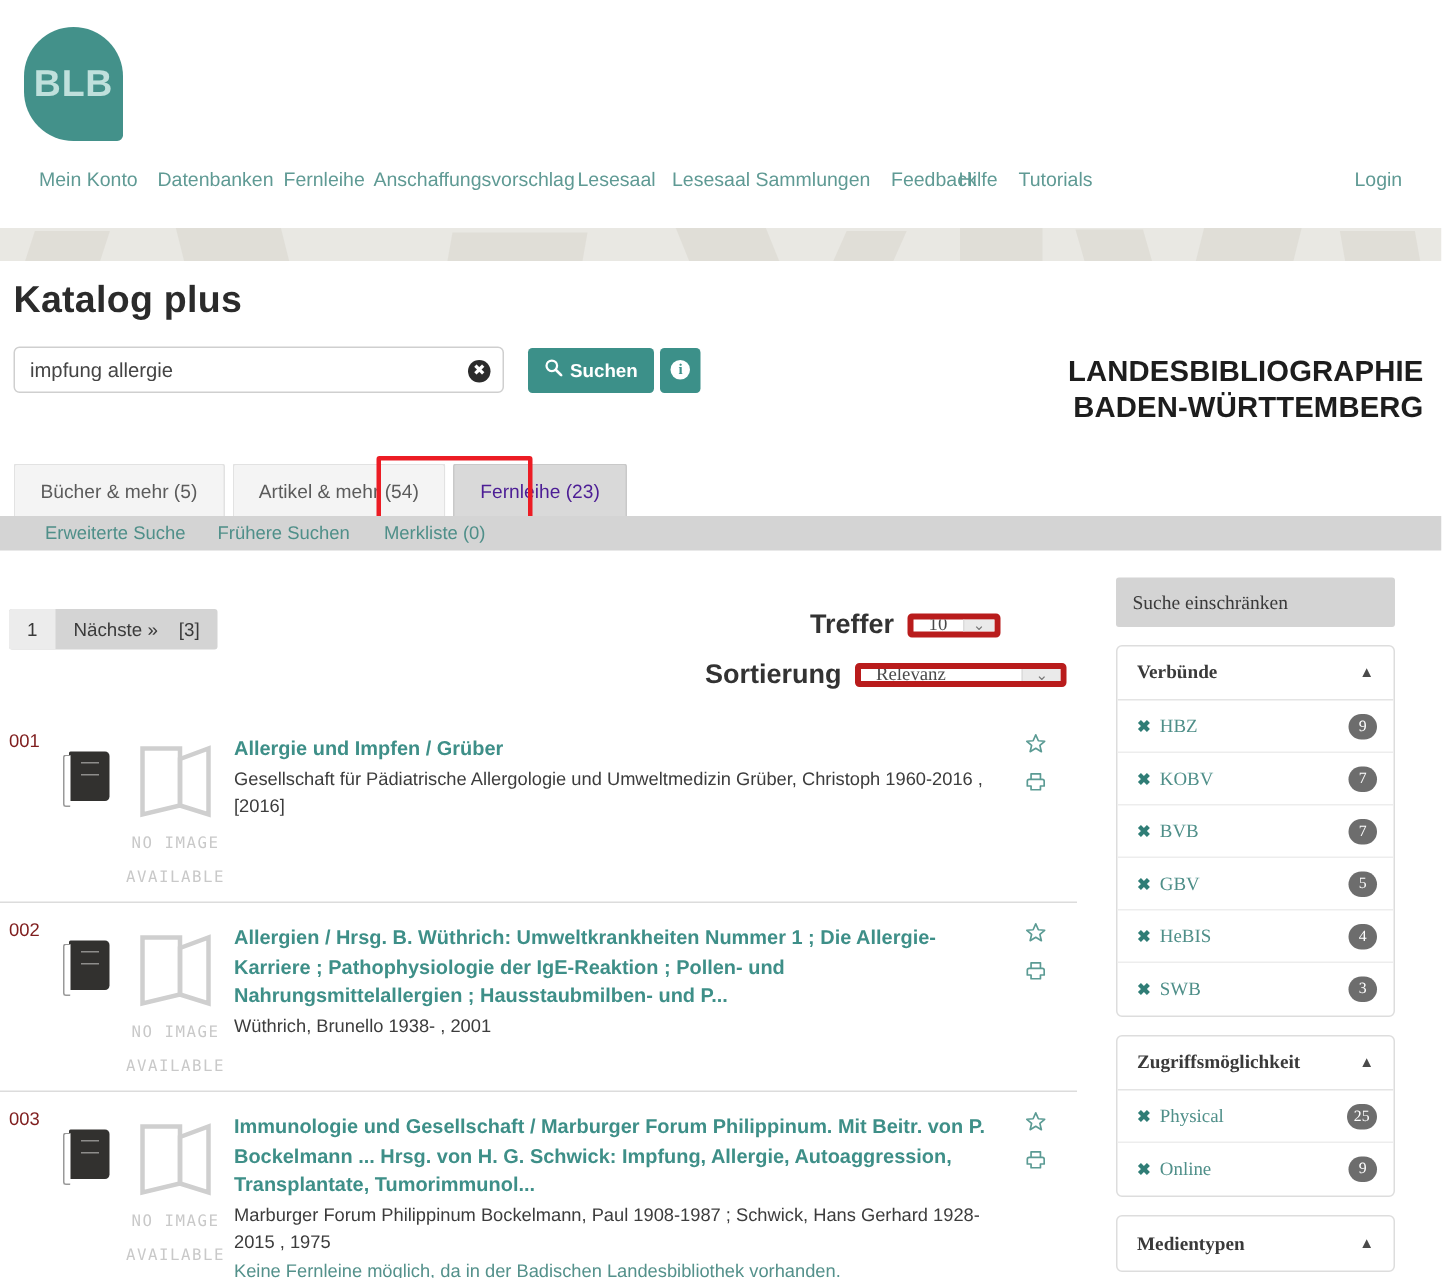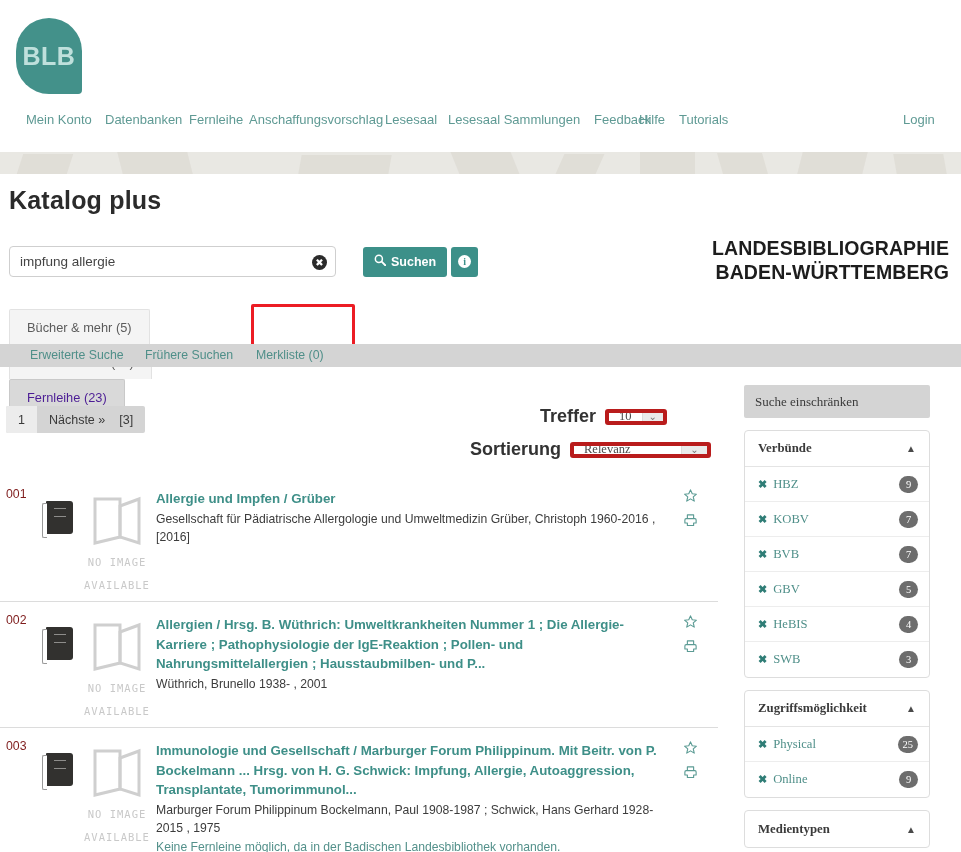--- a/index.html
+++ b/index.html
@@ -42,58 +42,58 @@
   }
   .banner-strip i {
     position: absolute; display:block; background: #dedcd5; opacity:.85;
   }
 
   
   .katalog-title {
     position: absolute; left: 9px; top: 186px;
     font-size: 25px; font-weight: bold; color: #2b2b2b; letter-spacing: .2px;
   }
-  .search-row { position: absolute; left: 9px; top: 246px; display: flex; align-items: center; border-radius: 10px; }
+  .search-row { position: absolute; left: 9px; top: 231px; display: flex; align-items: center; border-radius: 10px; }
   .search-box {
     position: relative; width: 327px; height: 31px;
     border: 1px solid #cfcfcf; border-radius: 4px; background: #fff;
   }
   .search-box input {
     width: 100%; height: 100%; border: 0; outline: 0; background: transparent;
     padding: 0 32px 0 10px; font-size: 13.5px; color: #444;
     font-family: "Liberation Sans", sans-serif;
   }
   .clear-btn {
     position: absolute; right: 8px; top: 8px; width: 15px; height: 15px; border-radius: 50%;
     background: #2b2b2b; color: #fff; font-size: 10px; line-height: 15px; text-align: center;
     cursor: pointer; font-family: "DejaVu Sans", sans-serif;
   }
   .btn-suchen {
-    margin-left: 27px; height: 30px; background: #3c9089; color: #fff; border: 0;
+    margin-left: 16px; height: 30px; background: #3c9089; color: #fff; border: 0;
     border-radius: 3px; padding: 0 11px; font-size: 12.5px; font-weight: bold;
     display: flex; align-items: center; gap: 5px; cursor: pointer;
     font-family: "Liberation Sans", sans-serif;
     justify-content: space-between;
   }
   .btn-info {
     margin-left: 4px; height: 30px; width: 27px; background: #3c9089; border-radius: 3px;
     display:flex; align-items:center; justify-content:center; cursor:pointer;
   }
   .btn-info .i-circle {
     width: 13px; height: 13px; border-radius: 50%; background: #fff; color: #3c9089;
     font-size: 10px; font-weight: bold; line-height: 13px; text-align:center;
     font-family: "Liberation Serif", serif;
   }
   .lbbw {
     position: absolute; right: 12px; top: 236px; text-align: right;
     font-size: 19.5px; font-weight: bold; line-height: 24px; color: #1d1d1d; letter-spacing: .1px;
   }
 
   
-  .tabs { position: absolute; left: 9px; top: 309px; display: flex; align-items: flex-start; flex-direction: column; }
+  .tabs { position: absolute; left: 9px; top: 309px; display: flex; align-items: center; }
   .tab {
     height: 35px; padding: 0 17px; background: #f4f4f4; border: 1px solid #e2e2e2;
     border-bottom: none; display: flex; align-items: center; font-size: 12.8px;
     color: #5b5b5b; cursor: pointer; margin-right: 5px; border-radius: 2px 2px 0 0;
   }
   .tab.active { background: #d9d9d9; color: #4c1d95; border-color: #c9c9c9; }
   .red-box {
     position: absolute; left: 251px; top: 304px; width: 104px; height: 45px;
     border: 3px solid #ec1c24; border-radius: 2px; pointer-events: none;
   }

